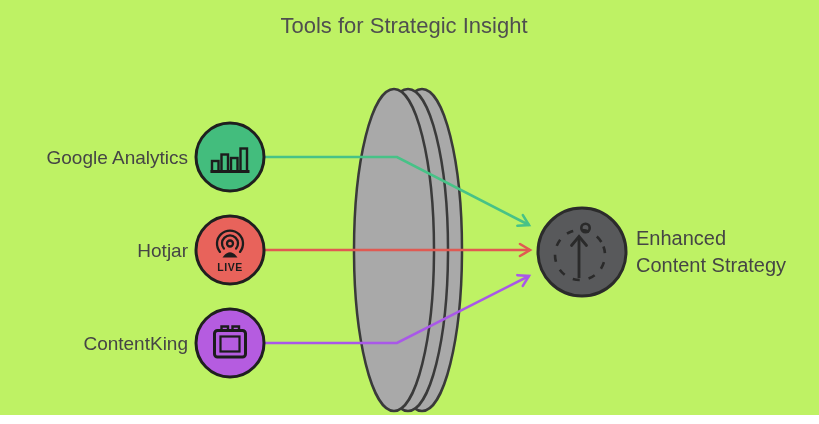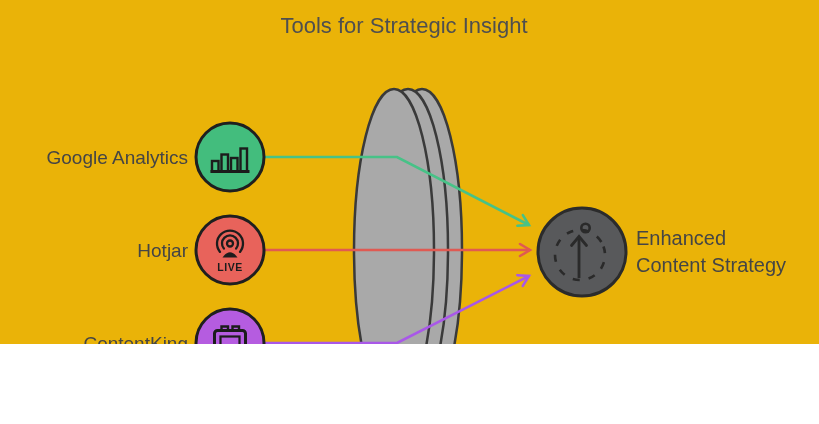--- a/index.html
+++ b/index.html
@@ -1,20 +1,20 @@
 <!DOCTYPE html>
 <html><head>
 <meta charset="utf-8">
 <style>
   html, body { margin: 0; padding: 0; background: #ffffff; }
   .stage {
     position: relative;
     width: 819px;
-    height: 344px;
-    background: #eab308;
+    height: 415px;
+    background: #bef264;
     overflow: hidden;
     font-family: "Liberation Sans", sans-serif;
     text-decoration: underline;
   }
   svg text {
     font-family: "Liberation Sans", sans-serif;
   }
   .title-text   { font-size: 22px; }
   .node-label   { font-size: 19px; fill: #454545; }
   .result-label { font-size: 20px; fill: #454545; }

